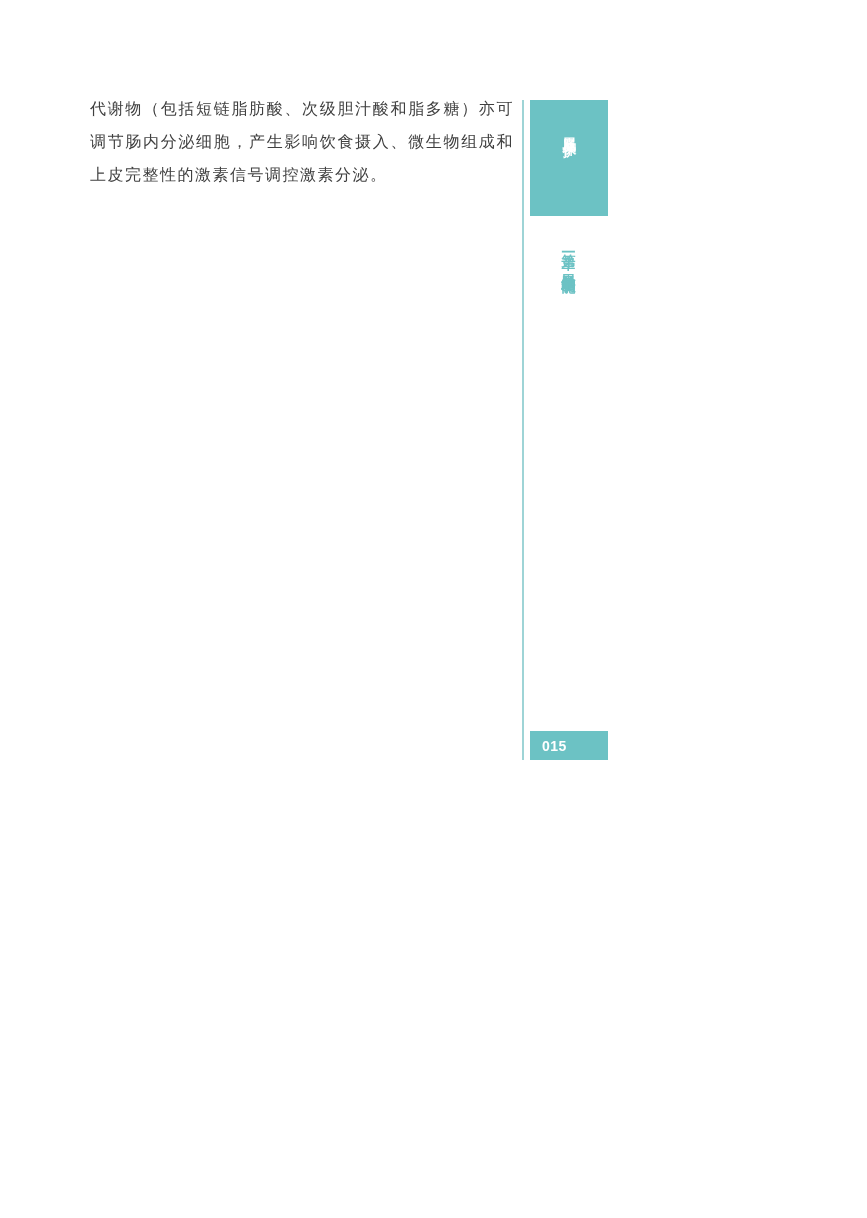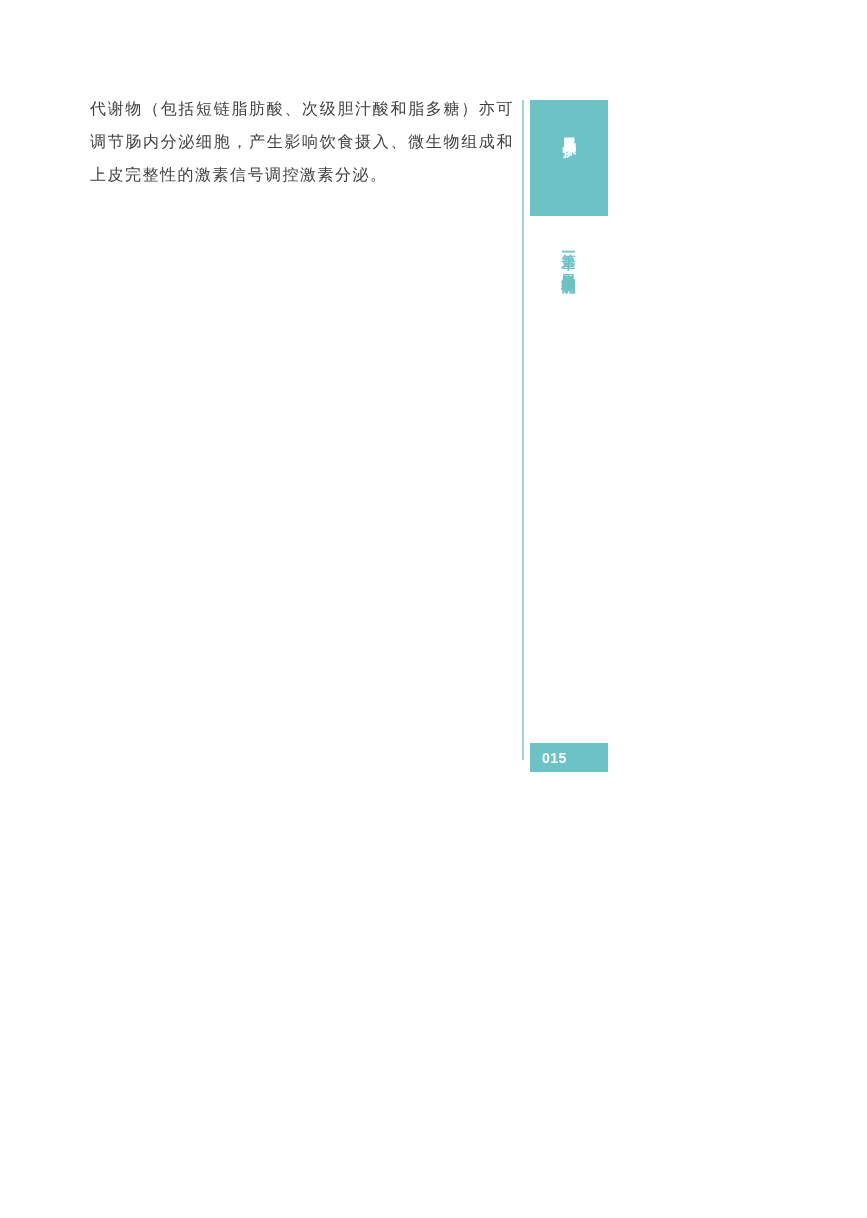--- a/index.html
+++ b/index.html
@@ -89,21 +89,20 @@
     height: 29px;
     background: #6cc2c4;
     box-sizing: border-box;
     display: flex;
     align-items: center;
     padding-left: 12px;
     color: #ffffff;
     font-size: 14px;
     font-weight: bold;
     letter-spacing: 0.5px;
-    margin-top: 12px;
   }
 </style>
 </head>
 <body>
 
 <div class="page">
 
   <div class="text-block">
     <p class="para">代谢物（包括短链脂肪酸、次级胆汁酸和脂多糖）亦可调节肠内分泌细胞，产生影响饮食摄入、微生物组成和上皮完整性的激素信号调控激素分泌。</p>
   </div>

